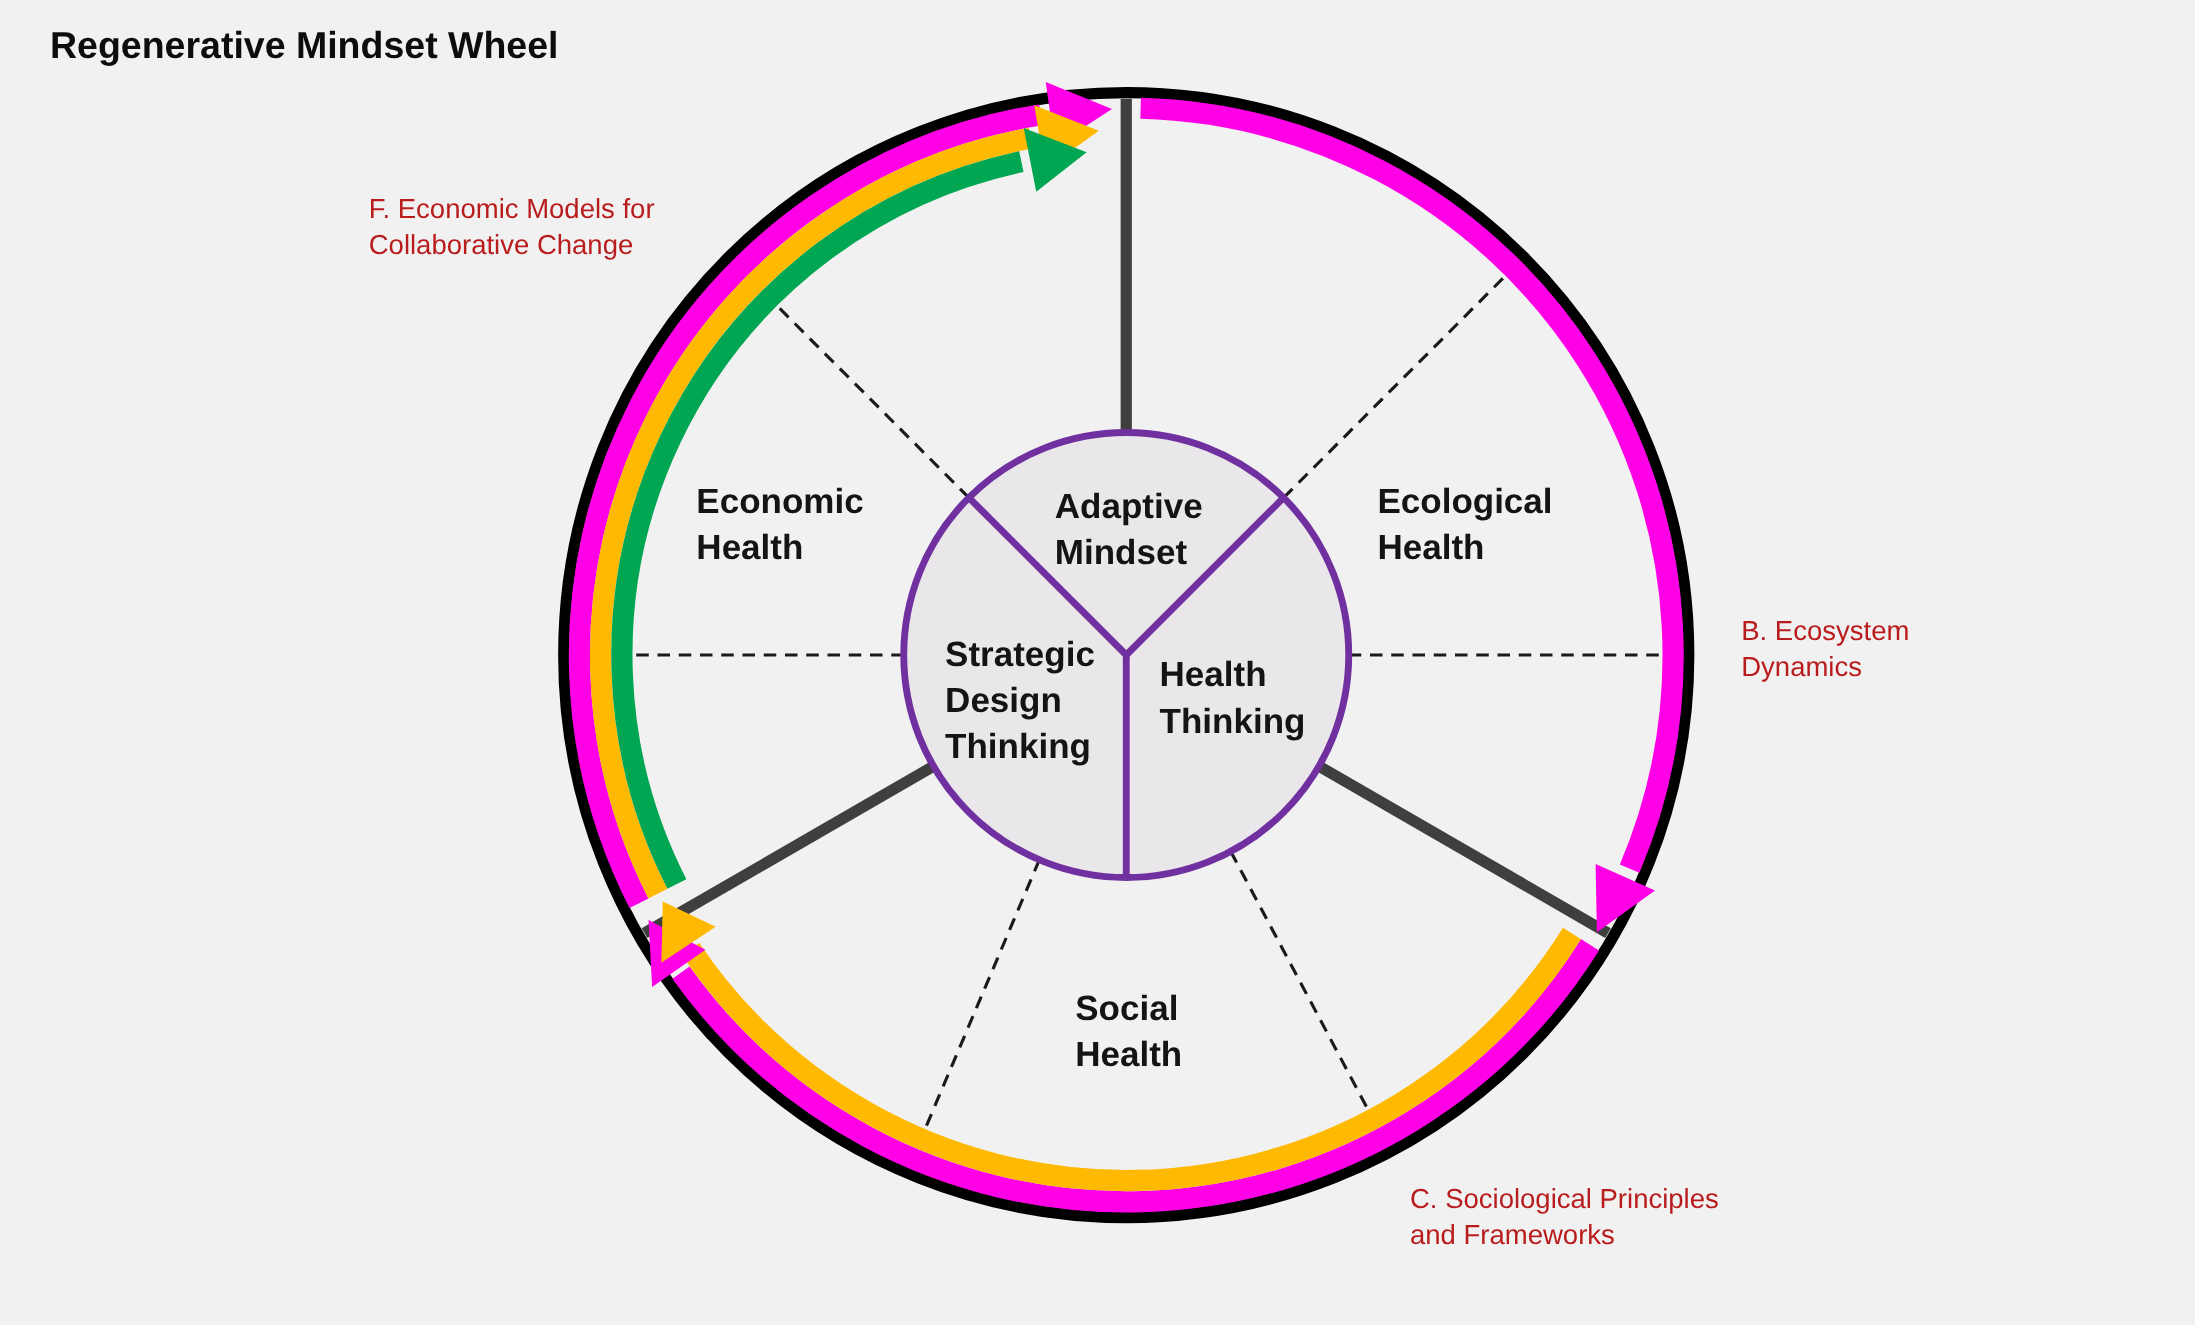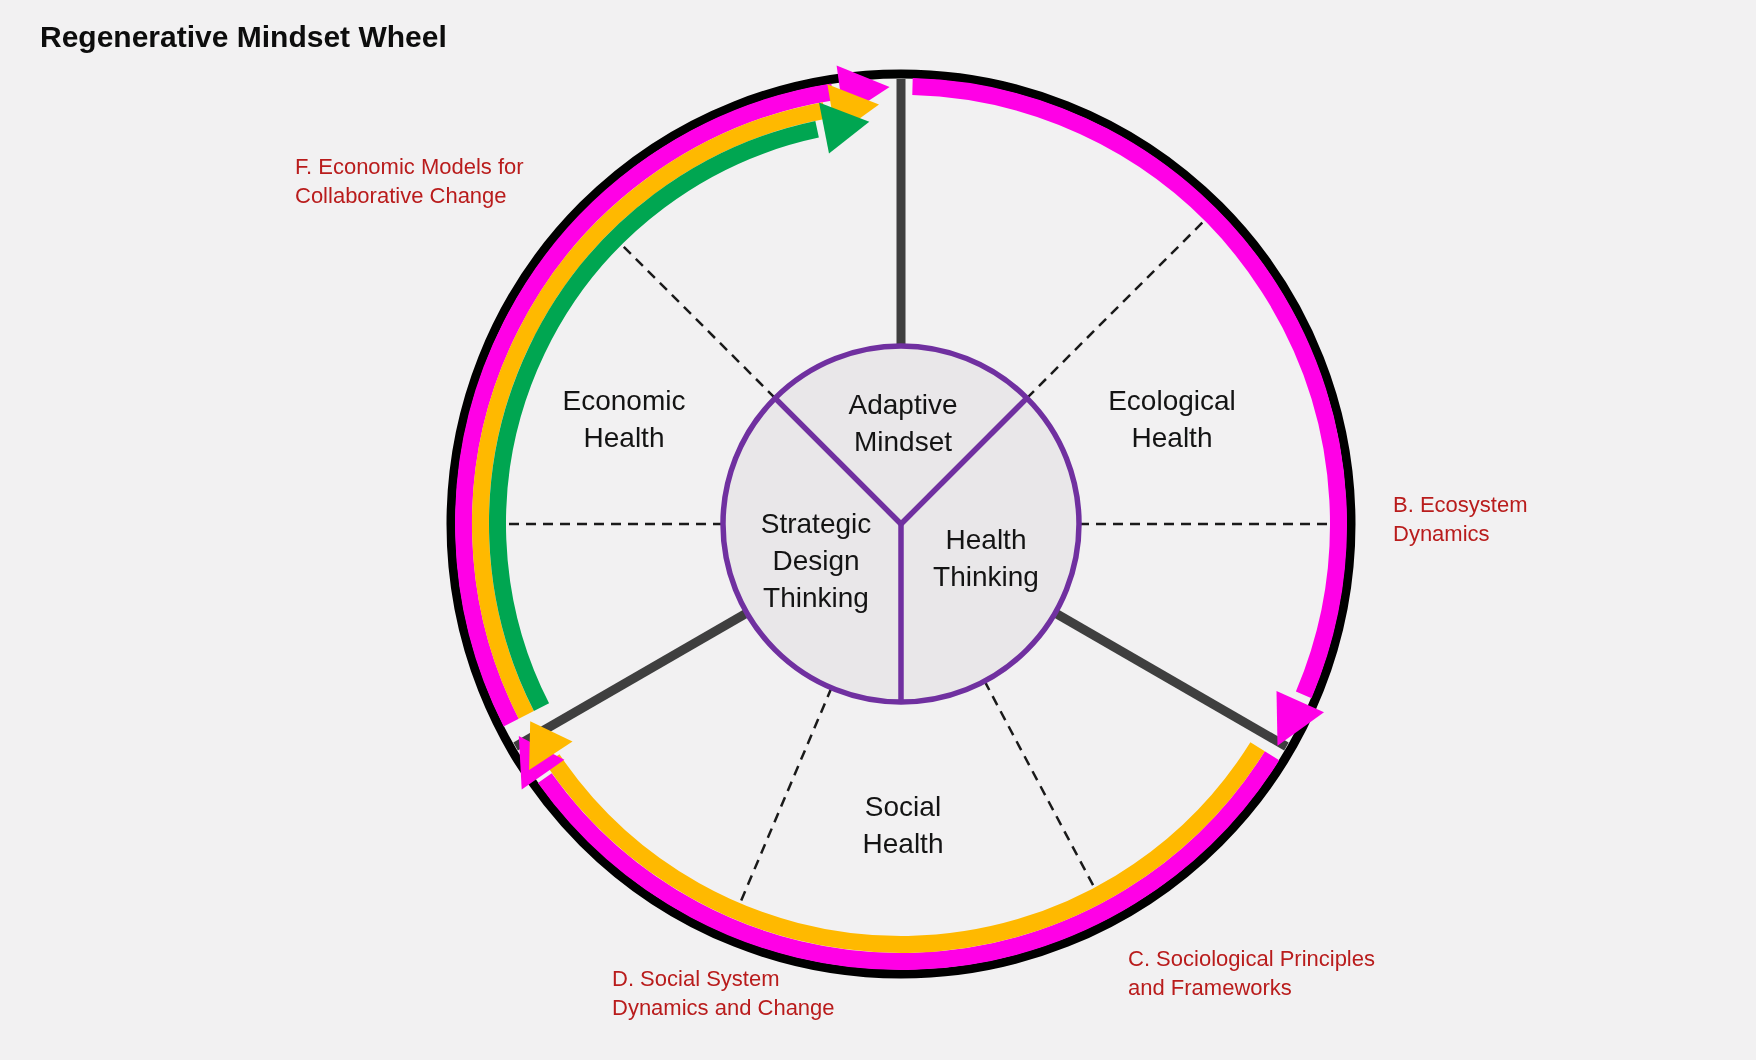--- a/index.html
+++ b/index.html
@@ -22,22 +22,22 @@
 
   .spoke-label {
     position: absolute;
     font-size: 22px; line-height: 29px;
     color: #b91c1c; white-space: nowrap;
   }
 
   .sector-label, .segment-label {
     position: absolute;
     transform: translate(-50%, -50%);
-    text-align: center;
-    font-weight: normal; color: #141414;
+    text-align: left;
+    font-weight: bold; color: #141414;
     white-space: nowrap;
   }
   .sector-label { font-size: 28px; line-height: 37px; }
   .segment-label { font-size: 28px; line-height: 37px; }
 </style>
 </head>
 <body>
 
 <div class="stage">
 
@@ -84,24 +84,20 @@
   <div class="page-title">Regenerative Mindset Wheel</div>
 
   <div class="spoke-label" style="left:1393px; top:490px;">
     <div>B. Ecosystem</div>
     <div>Dynamics</div>
   </div>
   <div class="spoke-label" style="left:1128px; top:944px;">
     <div>C. Sociological Principles</div>
     <div>and Frameworks</div>
   </div>
-  <div class="spoke-label" style="left:612px; top:964px;">
-    <div>D. Social System</div>
-    <div>Dynamics and Change</div>
-  </div>
   <div class="spoke-label" style="left:295px; top:152px;">
     <div>F. Economic Models for</div>
     <div>Collaborative Change</div>
   </div>
 
   <div class="sector-label" style="left:1172px; top:419px;">
     <div>Ecological</div>
     <div>Health</div>
   </div>
   <div class="sector-label" style="left:903px; top:825px;">

